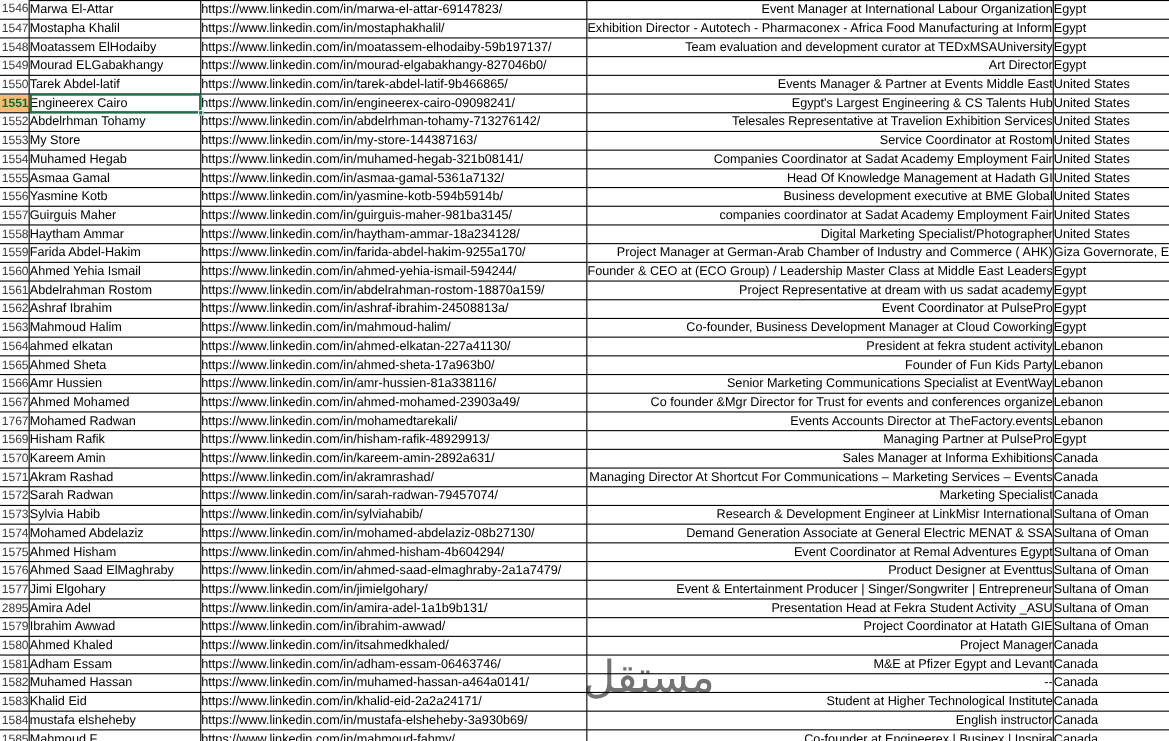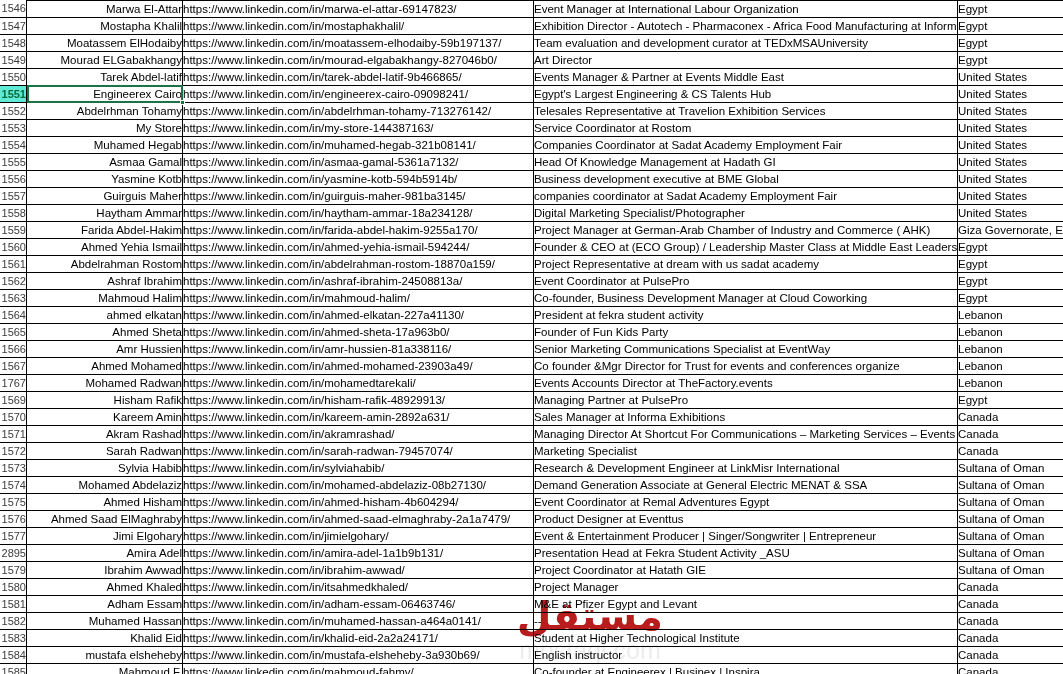--- a/index.html
+++ b/index.html
@@ -25,24 +25,24 @@
     height:80px;
     pointer-events:none;
     z-index:1;
     color:#e9e9e9;
     text-align:center;
     line-height:1;
     user-select:none;
   }
   #watermark .wm-ar{
     font-size:40px;
-    font-weight:bold;
+    font-weight:normal;
     letter-spacing:1px;
     display:block;
-    color:#b91c1c;
+    color:#737373;
   }
   #watermark .wm-en{
     font-size:25px;
     display:block;
     margin-top:2px;
     color:#ededed;
     letter-spacing:0px;
   }
 
   
@@ -72,27 +72,27 @@
     width:26px;
     background:#f3f3f3;
     color:#3b3b3b;
     text-align:right;
     padding-right:3px;
     font-size:11px;
     border-right:1px solid #9a9a9a;
     border-bottom:1px solid #d4d4d4;
   }
   td.rowhdr.sel{
-    background:#5eead4;
+    background:#fdba74;
     color:#0b6b3a;
     font-weight:bold;
   }
-  td.c-name{ width:155px; padding-left:3px;text-align:right; }
+  td.c-name{ width:155px; padding-left:3px; }
   td.c-url { width:350px; padding-left:3px; }
-  td.c-title{ width:423px; padding-left:3px; }
+  td.c-title{ width:423px; padding-left:3px;text-align:right; }
   td.c-country{ width:107px; padding-left:3px; border-right:none; }
 
   tr.row:first-child td{ border-top:1px solid #000; }
   tr.row:first-child td.rowhdr{ border-top:none; }
 
   
   #selbox{
     position:absolute;
     z-index:5;
     border:2px solid #1a7245;
@@ -110,21 +110,20 @@
     pointer-events:none;
   }
 </style>
 </head>
 <body>
 
 <div id="sheet-wrap">
 
   <div id="watermark">
     <span class="wm-ar">مستقل</span>
-    <span class="wm-en">mostaql.com</span>
   </div>
 
   <table class="grid">
     <tbody id="grid-body">
         <tr class="row">
           <td class="rowhdr">1546</td>
           <td class="c-name">Marwa El-Attar</td>
           <td class="c-url">https://www.linkedin.com/in/marwa-el-attar-69147823/</td>
           <td class="c-title">Event Manager at International Labour Organization</td>
           <td class="c-country">Egypt</td>

